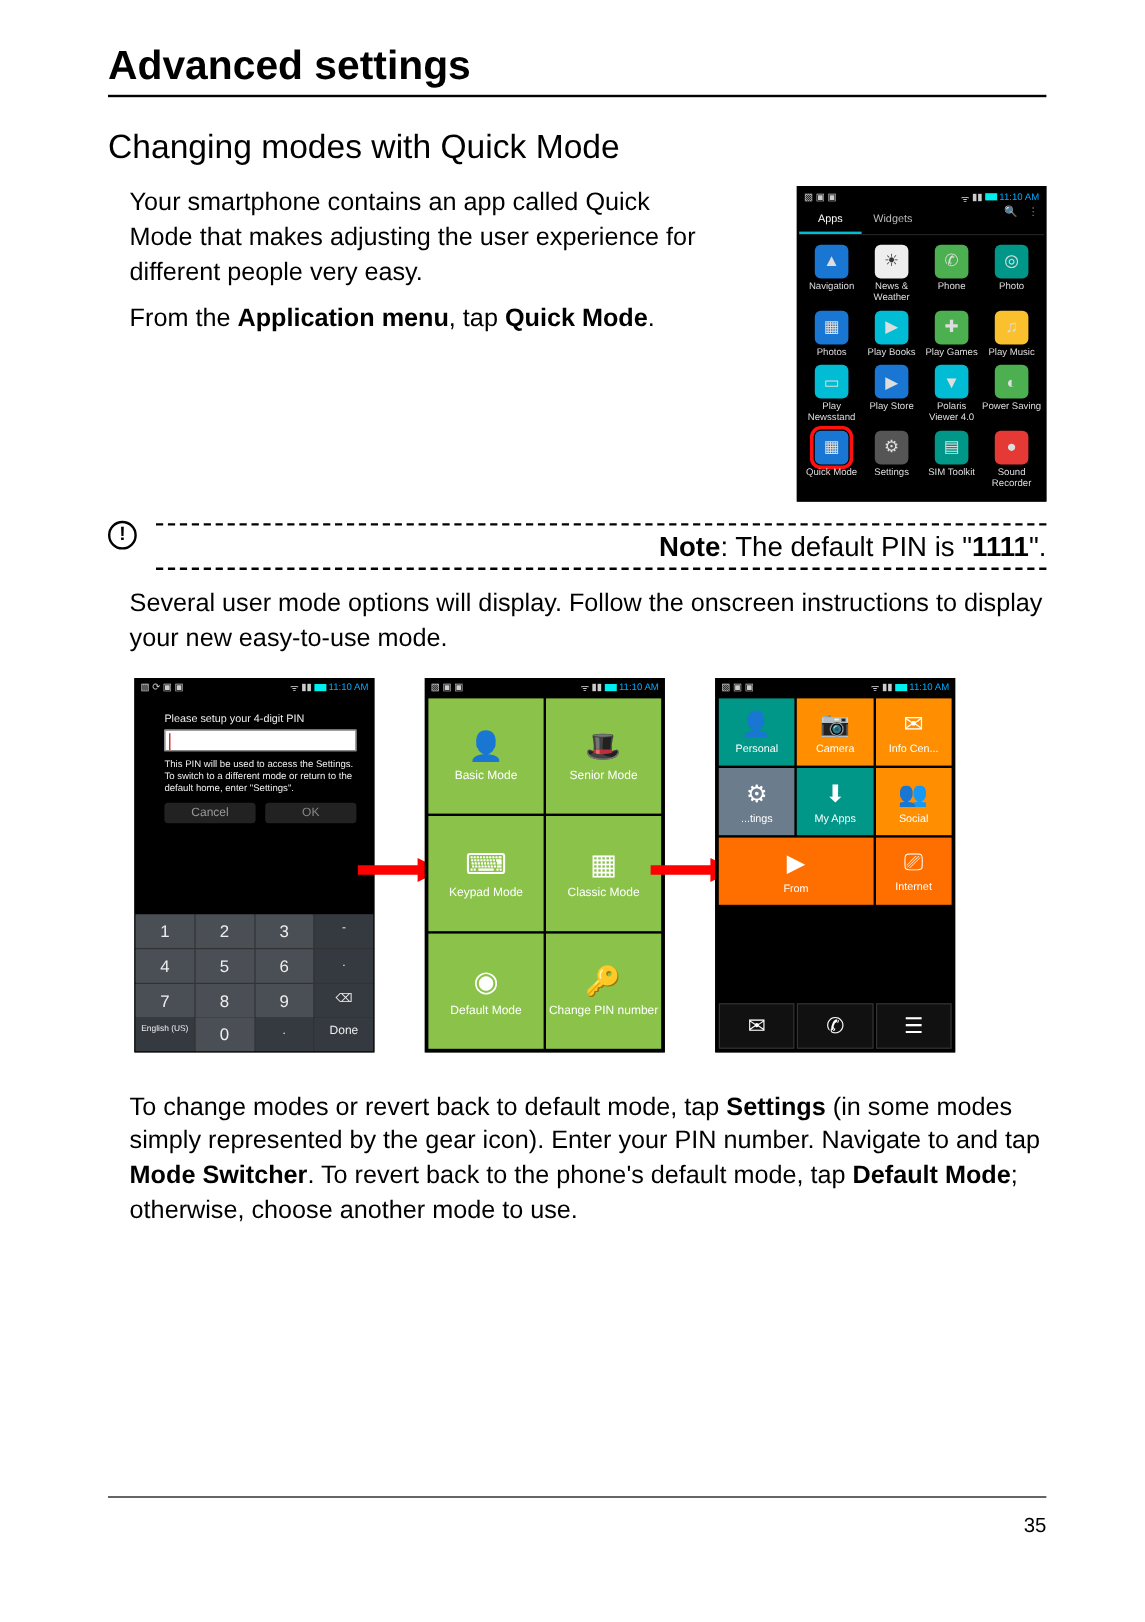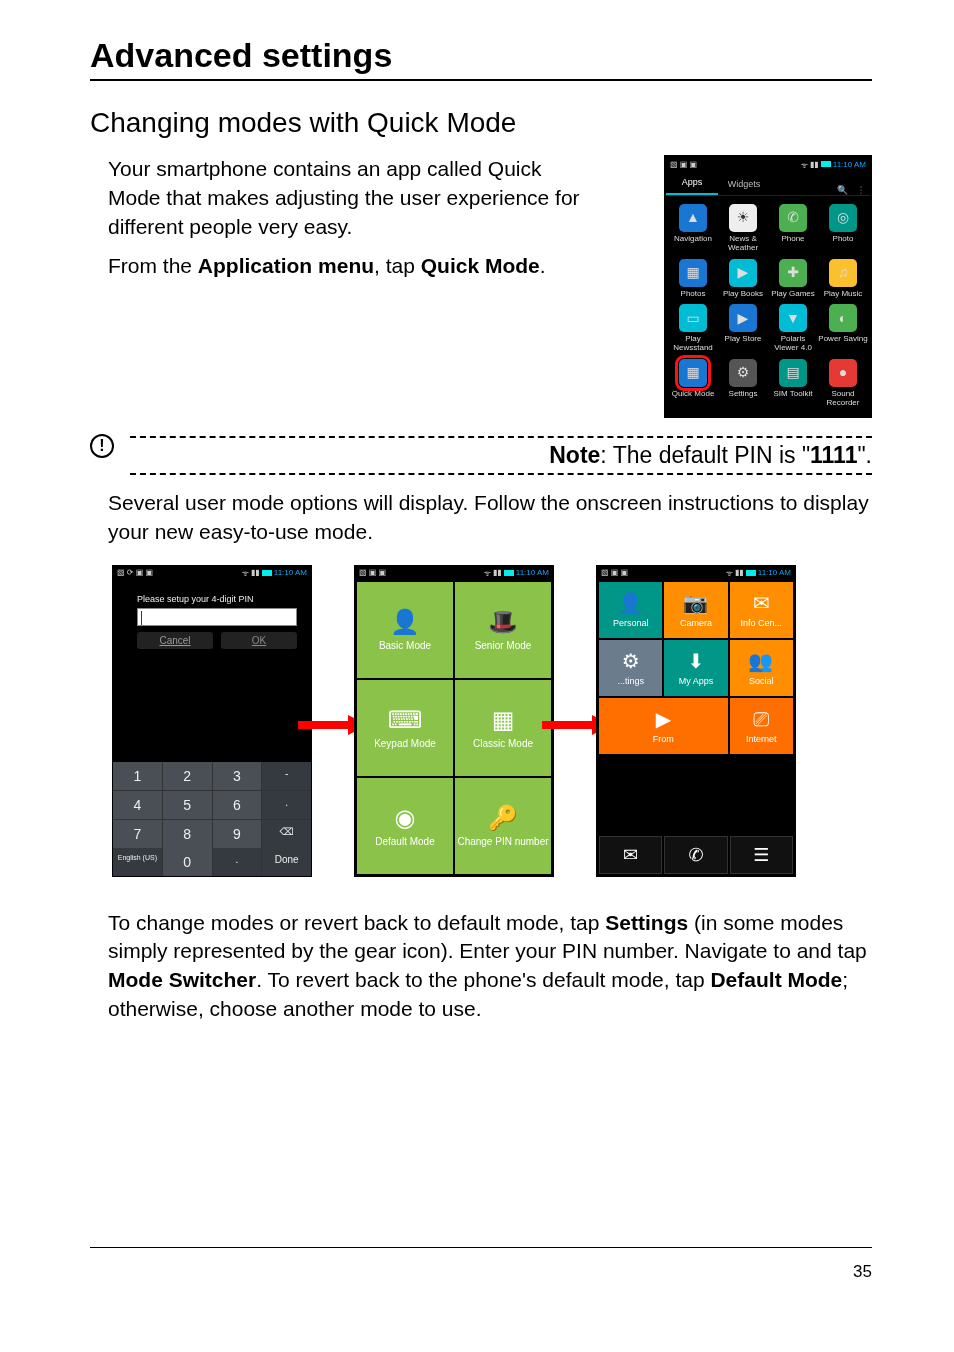--- a/index.html
+++ b/index.html
@@ -55,21 +55,21 @@
     font-size: 8px;
     color: #ccc;
     padding: 0 4px;
     height: 14px;
   }
   .statusbar .right { display:flex; align-items:center; gap:2px; }
   .statusbar .time { color:#0af; }
   .statusbar .batt { width:10px; height:6px; background:#0ee;}
   .tabbar {
     display:flex;
-    align-items:flex-end;
+    align-items:flex-start;
     background:#000;
     border-bottom:1px solid #222;
   }
   .tabbar .tab {
     flex:0 0 52px;
     text-align:center;
     color:#bbb;
     padding:6px 0;
     font-size:9px;
   }
@@ -187,21 +187,20 @@
   }
   .pb-buttons { display:flex; gap:8px; margin-top:6px;}
   .pb-buttons button {
     flex:1;
     font-size:10px;
     padding:3px 0;
     border:none;
     border-radius:3px;
     background:#222;
     color:#999;
-    text-decoration:underline;
   }
   .pb-buttons button.primary{color:#888;}
   .keypad {
     display:grid;
     grid-template-columns: repeat(4, 1fr);
     gap:1px;
     background:#333;
     margin-top:auto;
   }
   .keypad .k {
@@ -402,20 +401,21 @@
       <span class="right">
           <span>ᯤ</span>
           <span>▮▮</span>
           <span class="batt"></span>
           <span class="time"><span>11:10</span> <span>AM</span></span>
         </span>
     </div>
     <div class="pinbody">
       <div>Please setup your 4-digit PIN</div>
       <div class="pinbox"></div>
+      <div style="font-size:8px;line-height:1.3;">This PIN will be used to access the Settings. To switch to a different mode or return to the default home, enter "Settings".</div>
       <div class="pb-buttons">
         <button>Cancel</button>
         <button class="primary">OK</button>
       </div>
     </div>
     <div style="display:flex;align-items:flex-end;">
       <div style="flex:1">
         <div class="keypad" id="kp">
             <div class="k">1</div>
             <div class="k">2</div>

